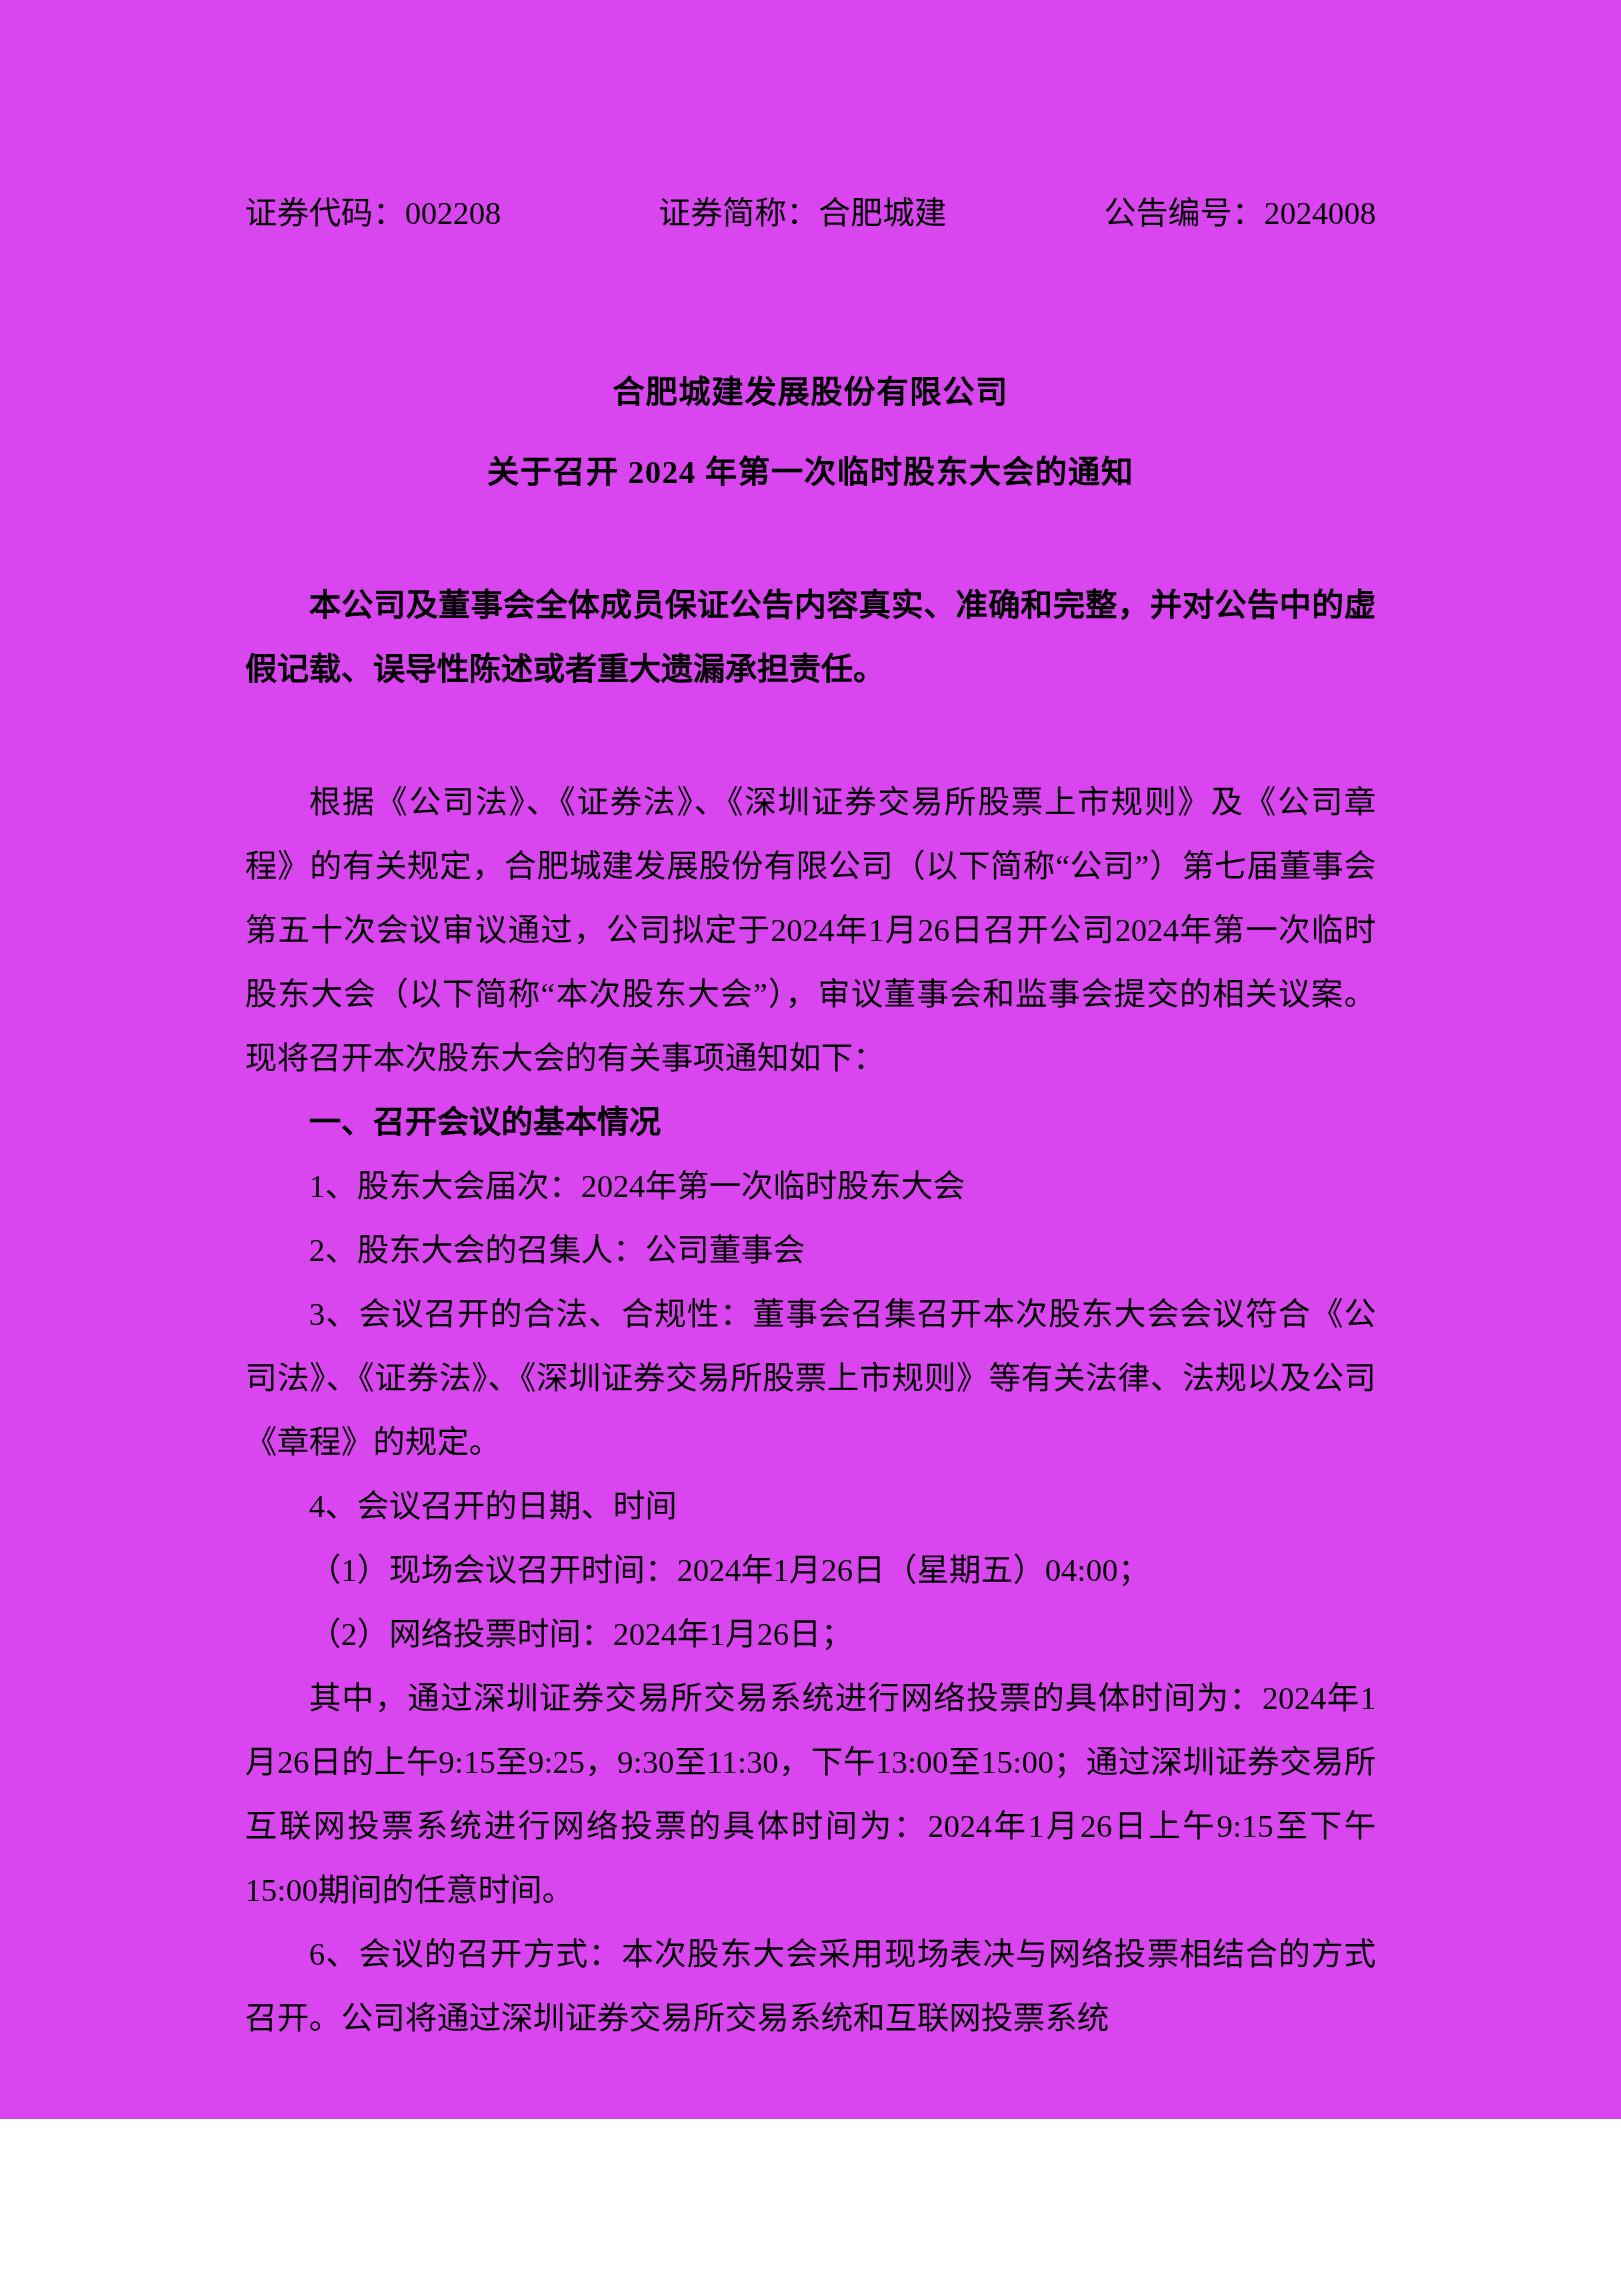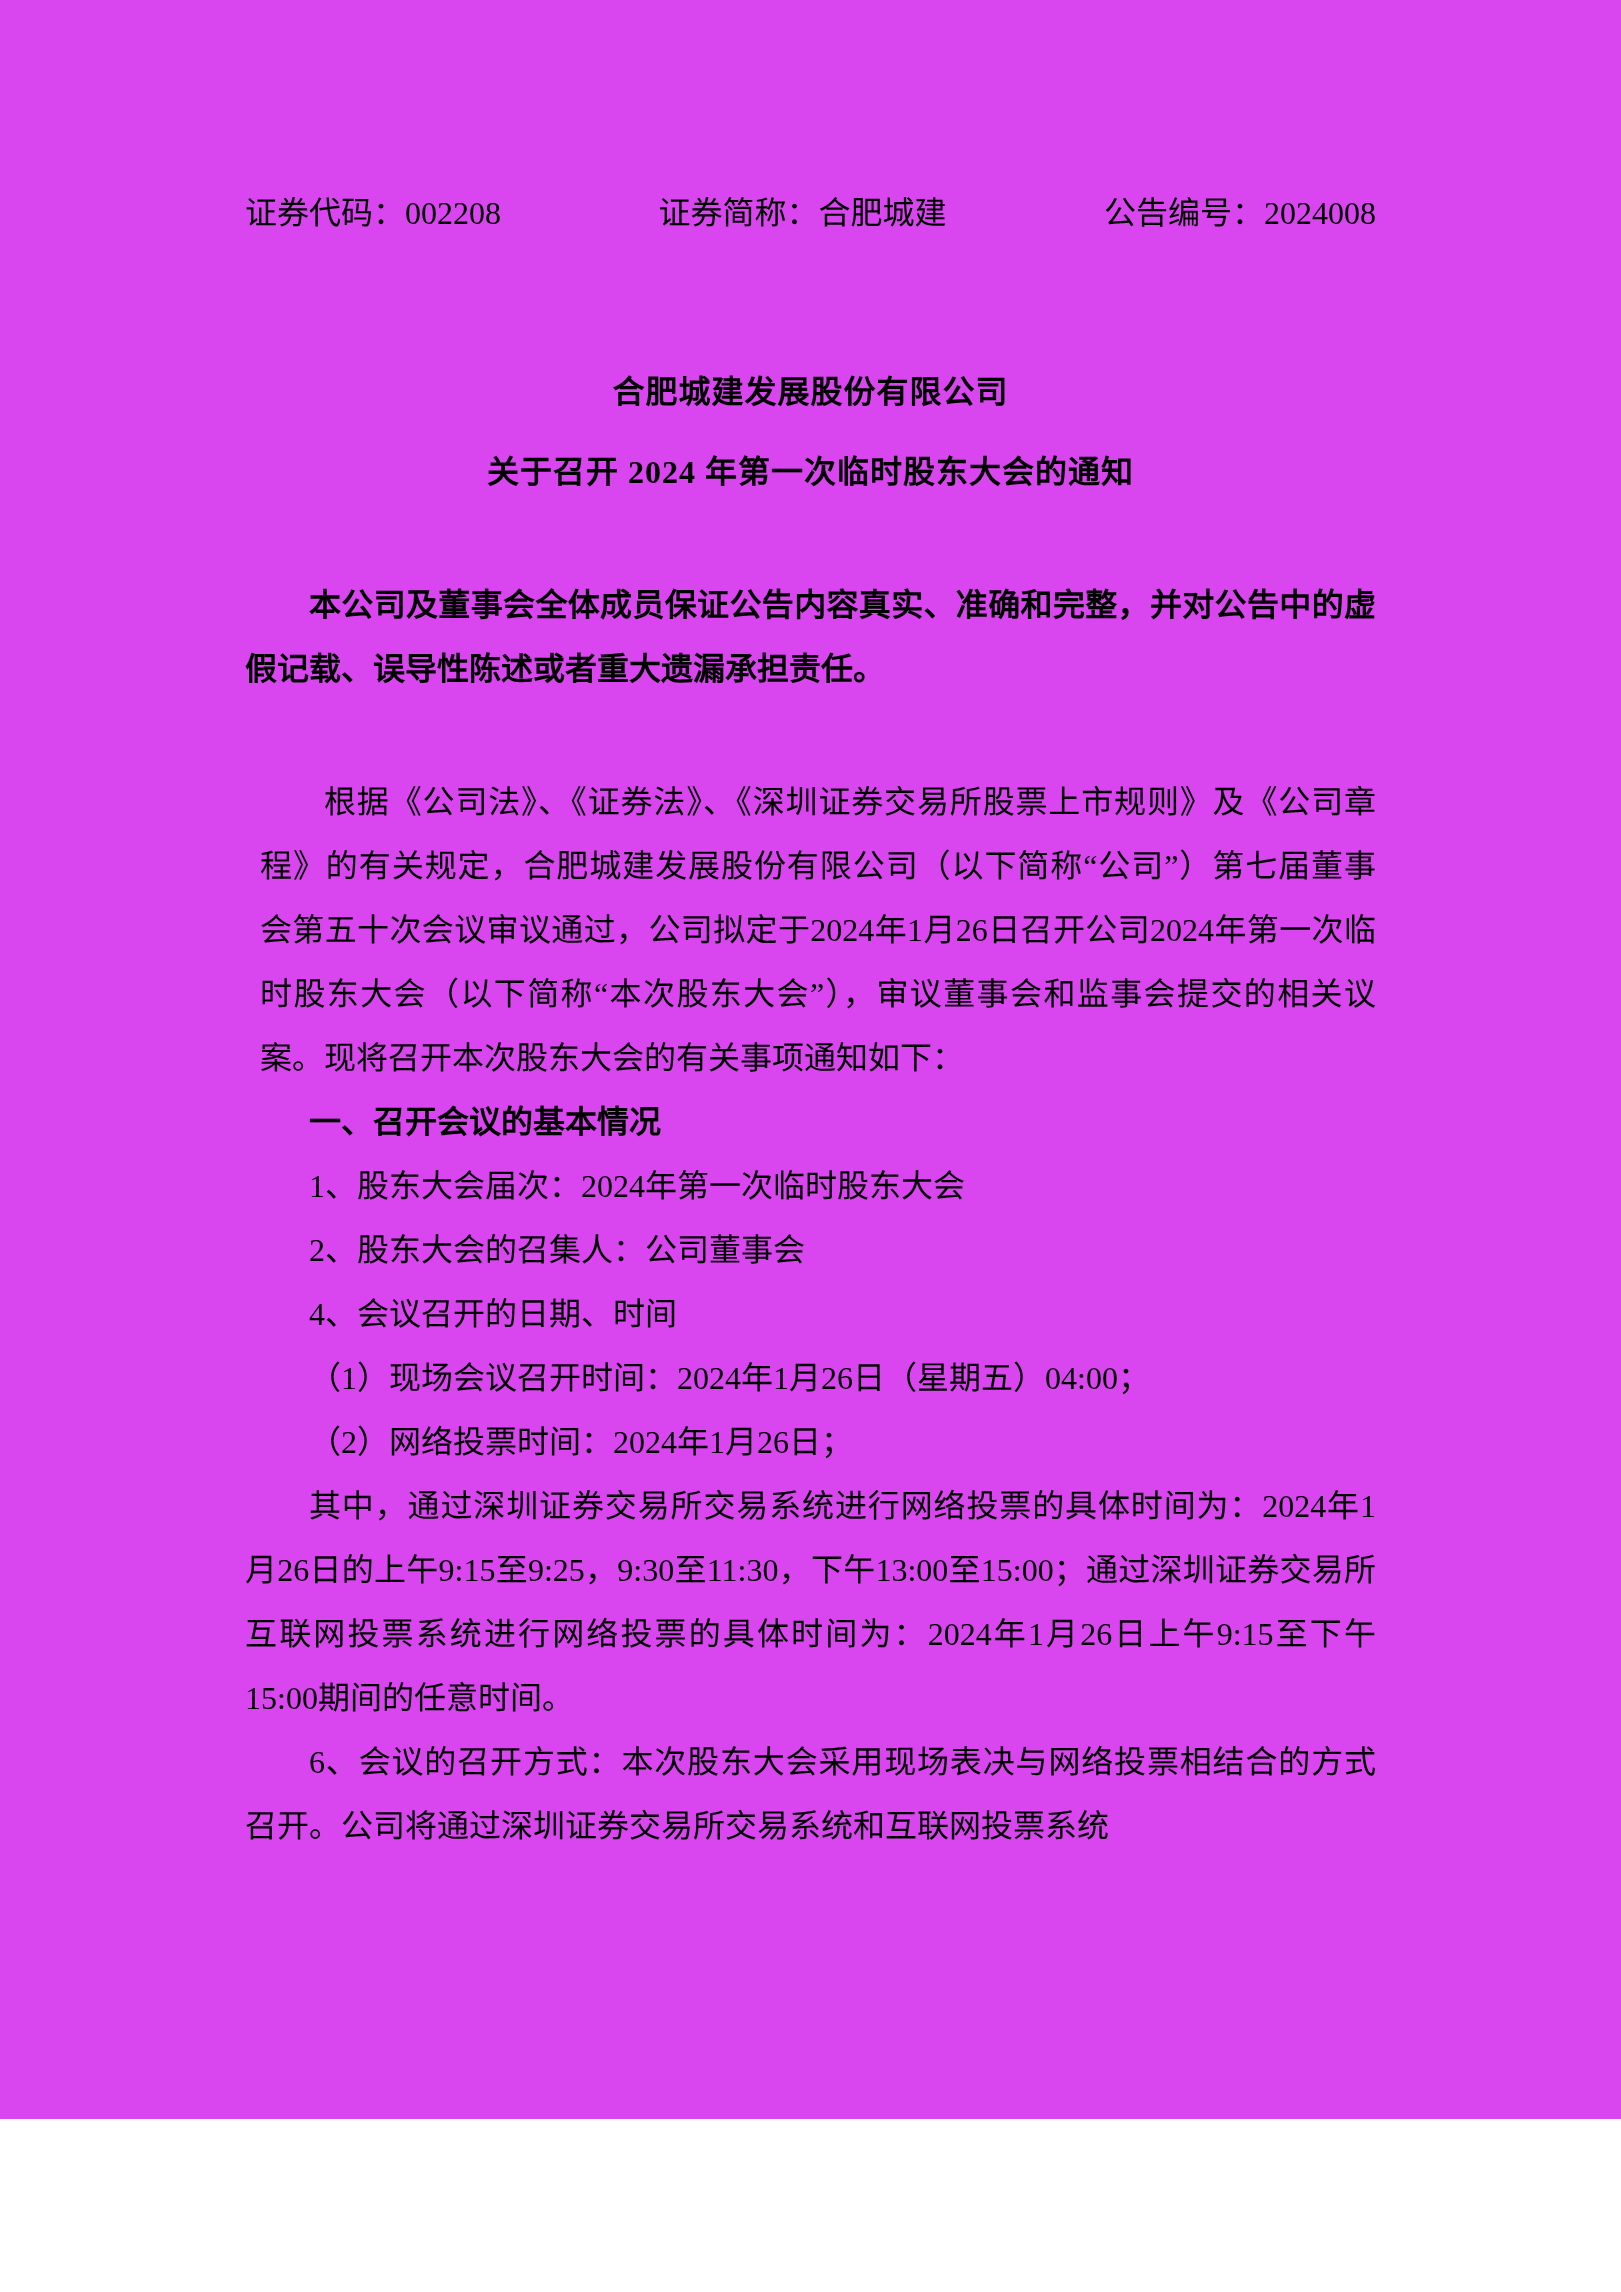--- a/index.html
+++ b/index.html
@@ -42,21 +42,21 @@
     margin-top: 61px;
     font-weight: bold;
     text-indent: 2em;
     text-align: justify;
   }
   .para {
     margin: 0;
     text-indent: 2em;
     text-align: justify;
   }
-  .para-intro { margin-top: 69px; margin-left: 15px; }
+  .para-intro { margin-top: 69px; }
   .section-heading {
     margin: 0;
     font-weight: bold;
     text-indent: 2em;
   }
 </style>
 </head>
 <body>
 
 <div class="page">
@@ -71,20 +71,21 @@
   <div class="title title-subject">关于召开 2024 年第一次临时股东大会的通知</div>
 
   <p class="statement">本公司及董事会全体成员保证公告内容真实、准确和完整，并对公告中的虚假记载、误导性陈述或者重大遗漏承担责任。</p>
 
   <p class="para para-intro">根据《公司法》、《证券法》、《深圳证券交易所股票上市规则》及《公司章程》的有关规定，合肥城建发展股份有限公司（以下简称“公司”）第七届董事会第五十次会议审议通过，公司拟定于2024年1月26日召开公司2024年第一次临时股东大会（以下简称“本次股东大会”），审议董事会和监事会提交的相关议案。现将召开本次股东大会的有关事项通知如下：</p>
 
   <p class="section-heading">一、召开会议的基本情况</p>
 
   <p class="para">1、股东大会届次：2024年第一次临时股东大会</p>
   <p class="para">2、股东大会的召集人：公司董事会</p>
+  <p class="para">3、会议召开的合法、合规性：董事会召集召开本次股东大会会议符合《公司法》、《证券法》、《深圳证券交易所股票上市规则》等有关法律、法规以及公司《章程》的规定。</p>
   <p class="para">4、会议召开的日期、时间</p>
   <p class="para">（1）现场会议召开时间：2024年1月26日（星期五）04:00；</p>
   <p class="para">（2）网络投票时间：2024年1月26日；</p>
   <p class="para">其中，通过深圳证券交易所交易系统进行网络投票的具体时间为：2024年1月26日的上午9:15至9:25，9:30至11:30，下午13:00至15:00；通过深圳证券交易所互联网投票系统进行网络投票的具体时间为：2024年1月26日上午9:15至下午15:00期间的任意时间。</p>
   <p class="para">6、会议的召开方式：本次股东大会采用现场表决与网络投票相结合的方式召开。公司将通过深圳证券交易所交易系统和互联网投票系统</p>
 
 </div>
 
 
 </body></html>

